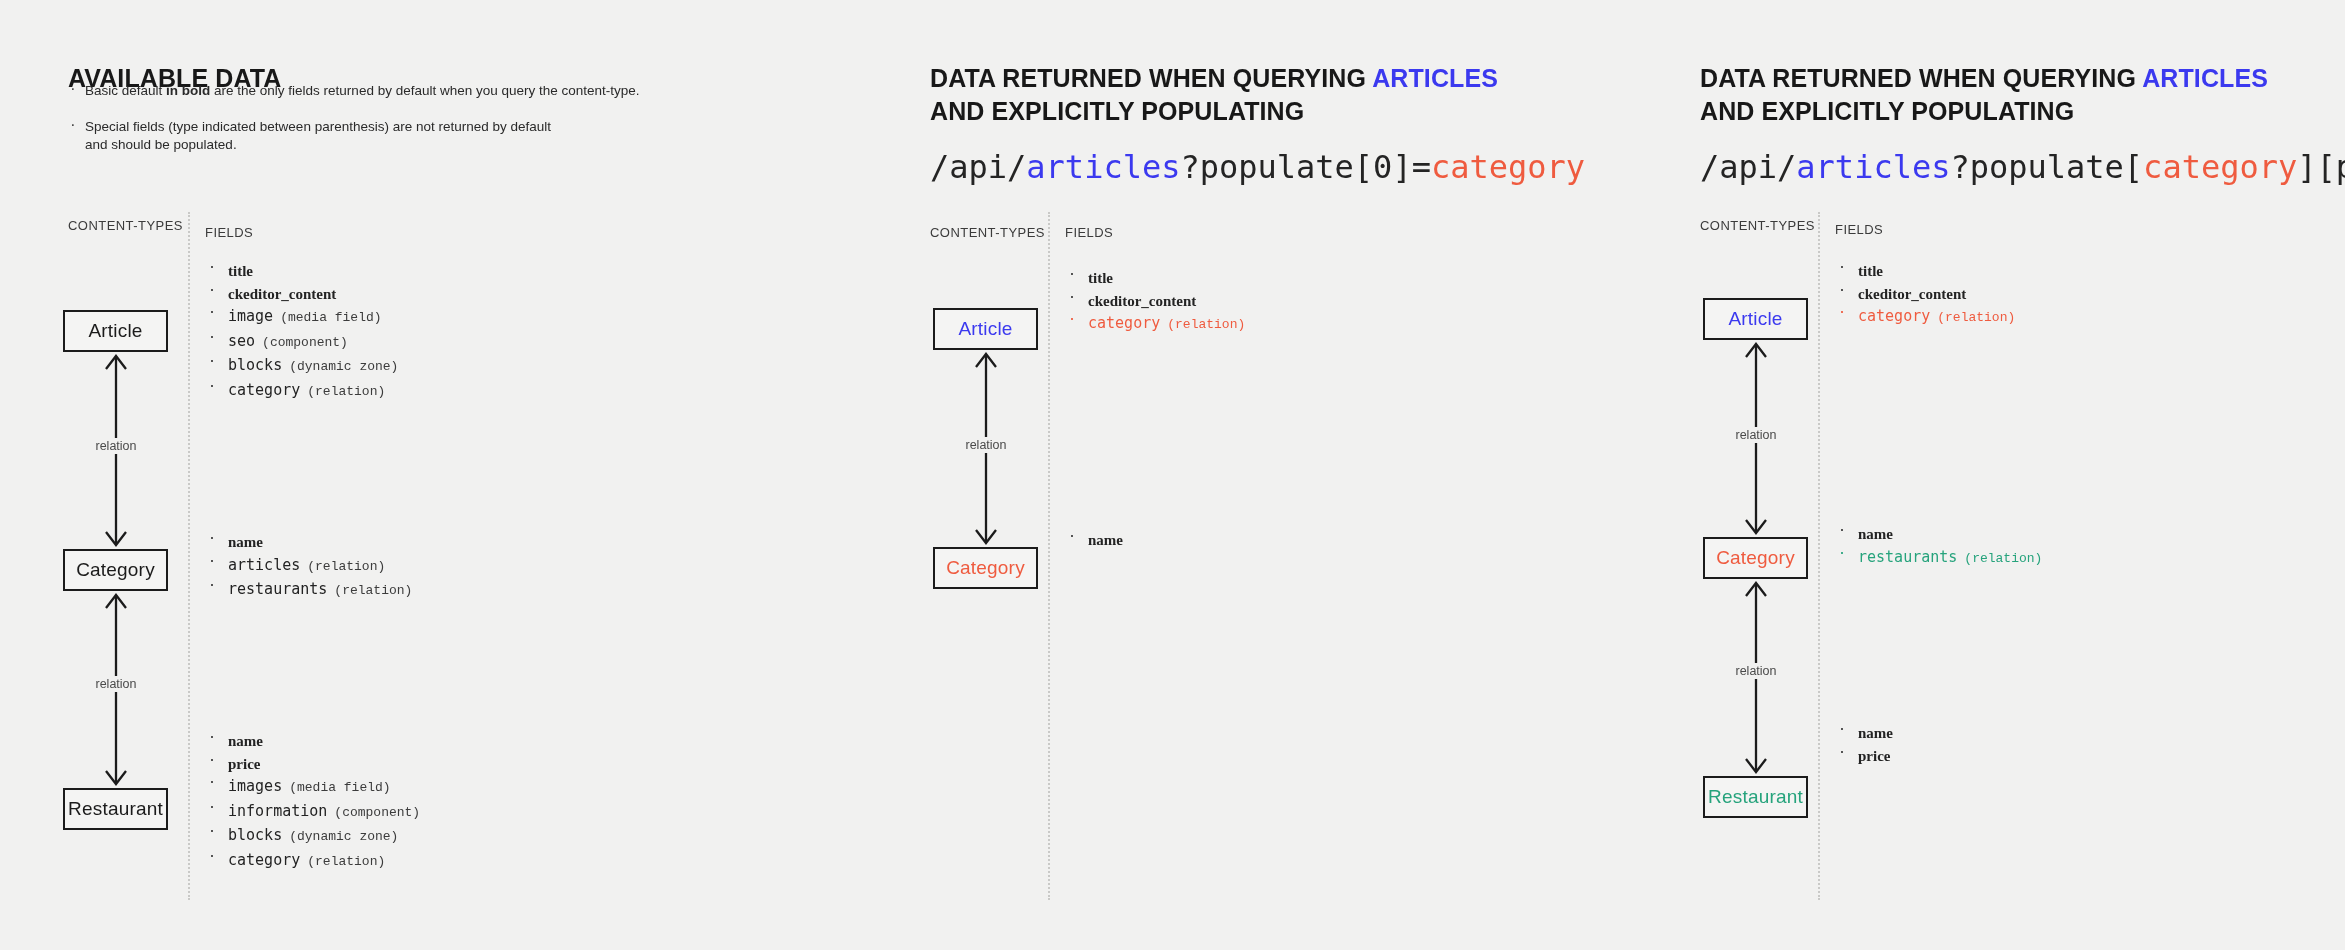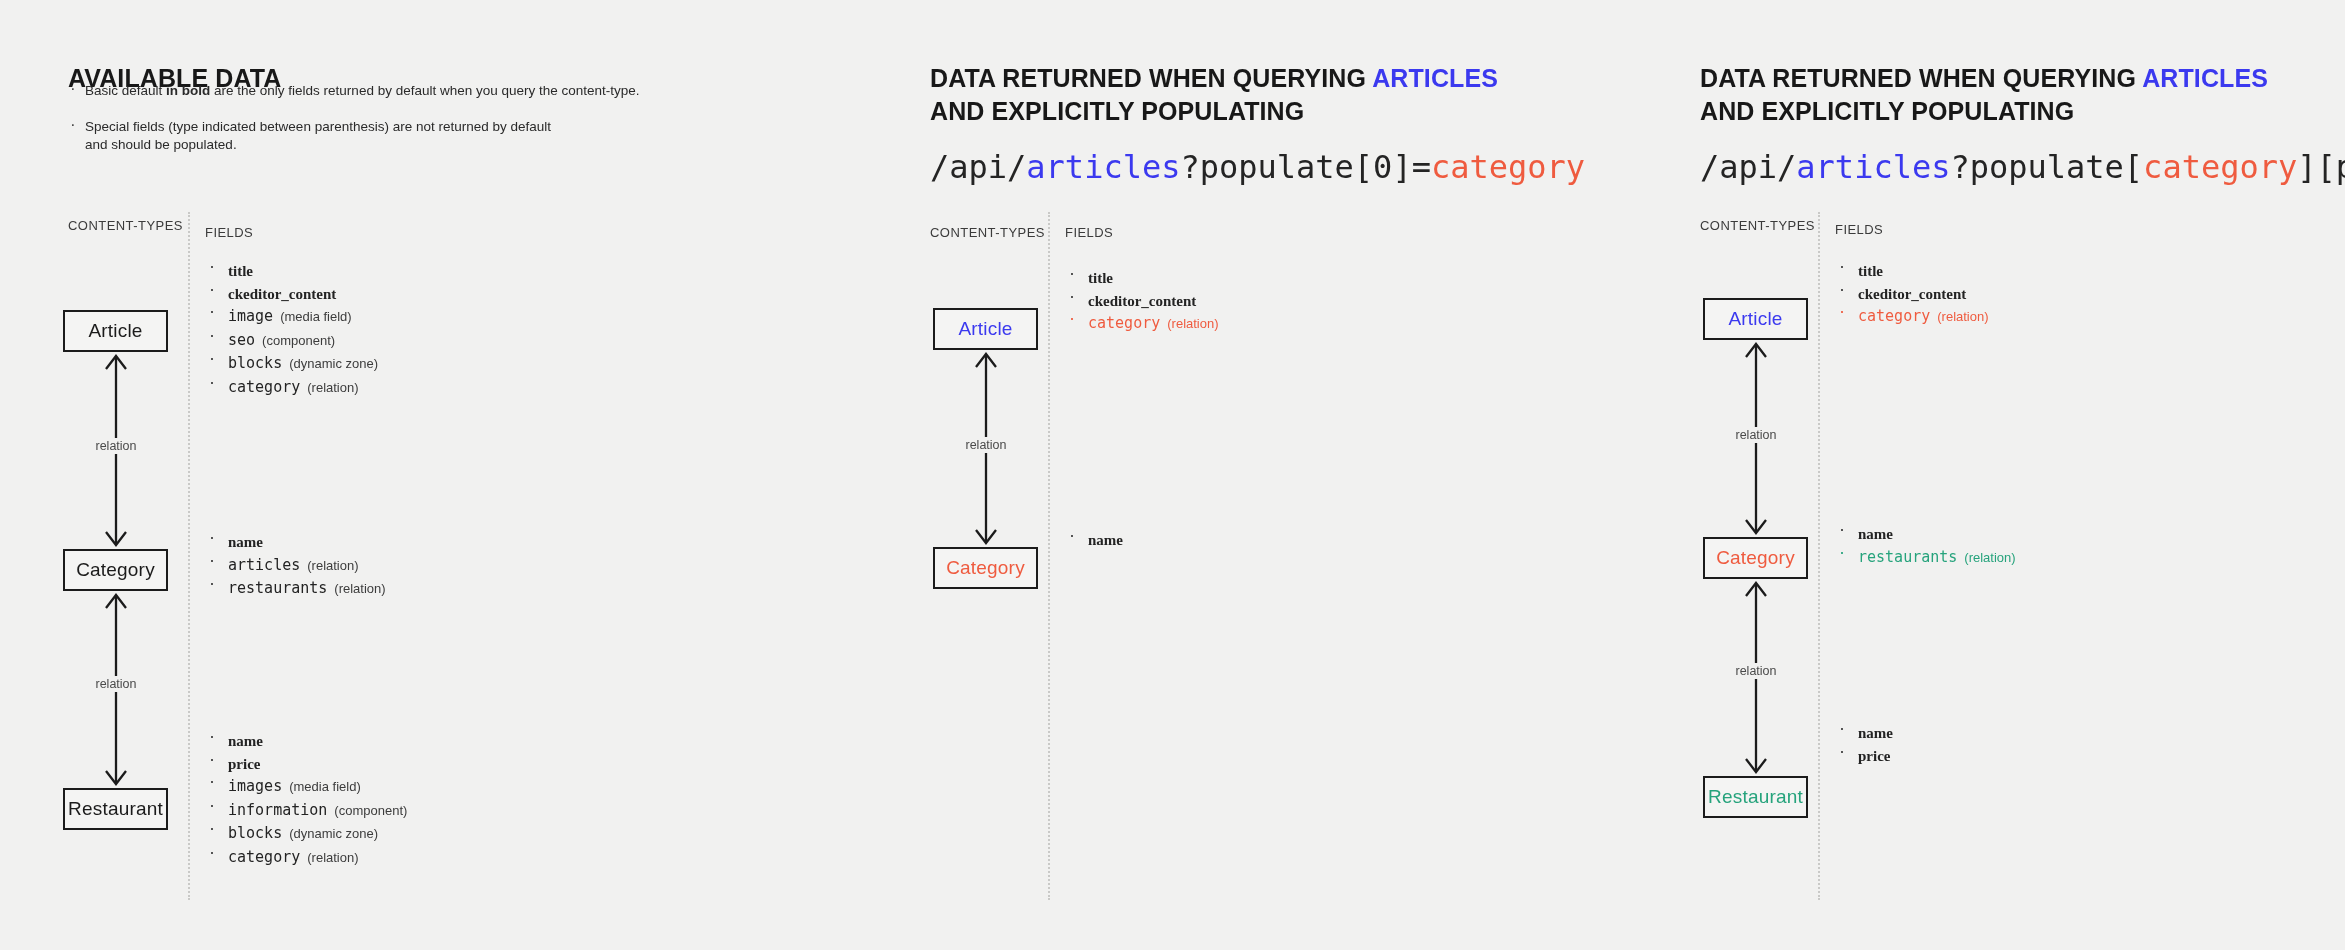--- a/index.html
+++ b/index.html
@@ -127,21 +127,21 @@
   .field.green::before { color: #26a37c; }
   .fname {
     font-family: "DejaVu Sans Mono", "Liberation Mono", monospace;
     font-size: 15px;
     color: #232323;
   }
   .field.bold .fname { font-weight: bold; font-family: Liberation Serif, serif; }
   .field.red .fname   { color: #ef5b3f; }
   .field.green .fname { color: #26a37c; }
   .ftype {
-    font-family: Liberation Sans, sans-serif;
+    font-family: Liberation Mono, monospace;
     font-size: 13px;
     color: #3c3c3c;
     margin-left: 7px;
   }
   .field.red .ftype   { color: #ef5b3f; }
   .field.green .ftype { color: #26a37c; }
 </style>
 </head>
 <body>
 

